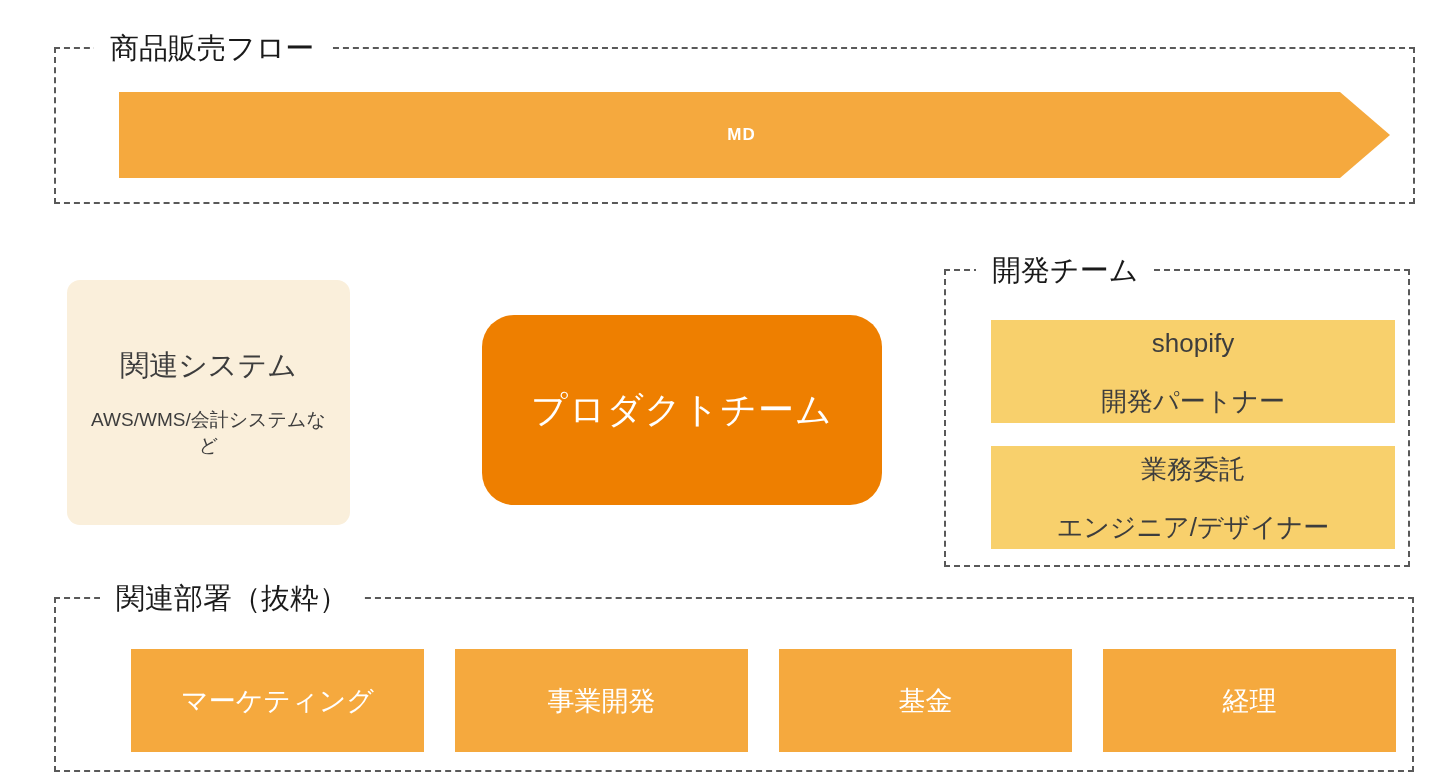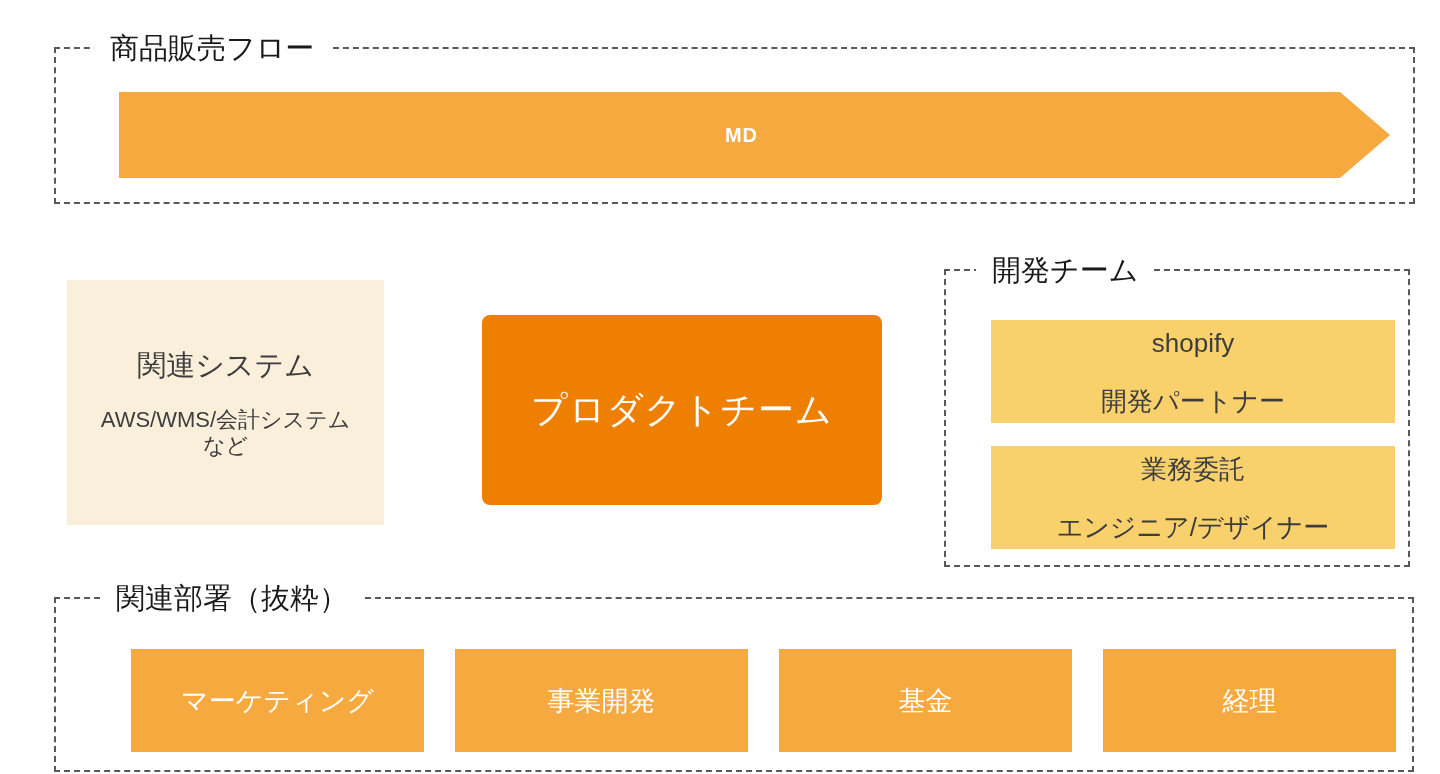--- a/index.html
+++ b/index.html
@@ -45,44 +45,45 @@
     width: 1295px; height: 110px;
     display: flex; gap: 3px;
   }
   .arrow {
     flex: 1;
     background: var(--arrow);
     clip-path: polygon(0 0, calc(100% - 50px) 0, 100% 50%, calc(100% - 50px) 100%, 0 100%);
     display: flex; align-items: center; justify-content: center;
     padding-right: 38px;
     color: #ffffff;
-    font-size: 20px;
+    font-size: 17px;
     font-weight: bold;
     letter-spacing: 1px;
   }
 
   
   .systems-box {
     position: absolute;
-    left: 55px; top: 268px; width: 317px; height: 245px;
+    left: 55px; top: 268px; width: 283px; height: 245px;
     background: var(--systems-box);
     display: flex; flex-direction: column;
     align-items: center; justify-content: center;
     color: var(--dark-text);
     text-align: center;
+    border-radius: 13px;
   }
   .systems-title { font-size: 29px; line-height: 36px; }
-  .systems-subtitle { font-size: 22px; line-height: 26px; }
+  .systems-subtitle { font-size: 19px; line-height: 26px; }
 
   
   .product-team {
     position: absolute;
     left: 470px; top: 303px; width: 400px; height: 190px;
     background: var(--product-team);
-    border-radius: 8px;
+    border-radius: 32px;
     display: flex; align-items: center; justify-content: center;
     color: #ffffff;
     font-size: 36px;
     letter-spacing: 1px;
   }
 
   
   .dev-box { left: 932px; top: 257px; width: 466px; height: 298px; }
   .dev-box .group-label { left: 30px; }
   .dev-items {

